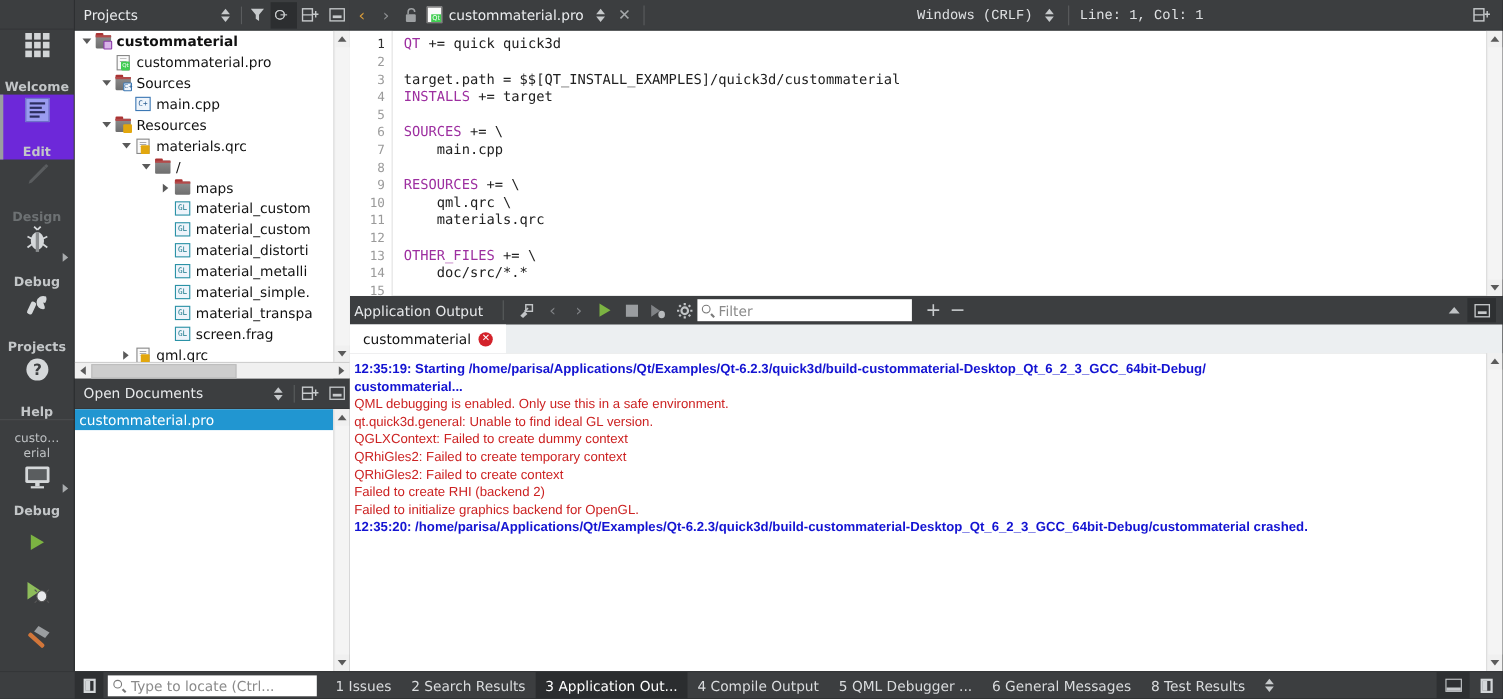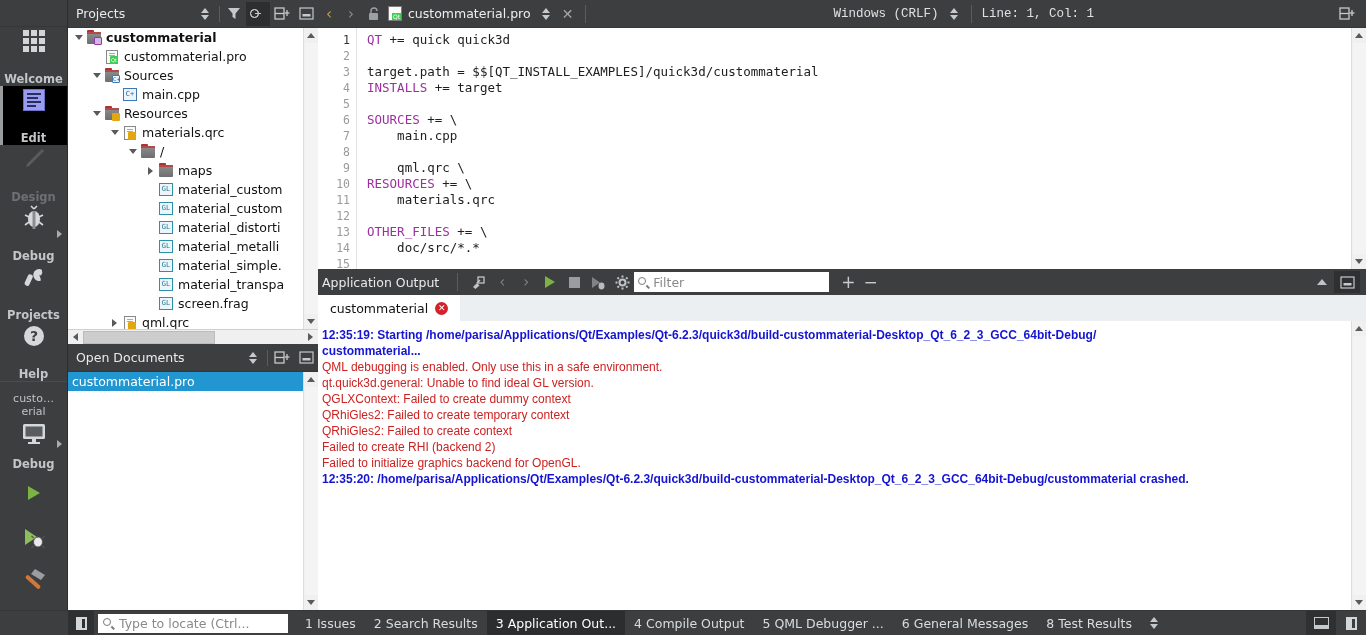--- a/index.html
+++ b/index.html
@@ -9,21 +9,21 @@
   .app { position:relative; width:1366px; height:635px; display:flex; flex-direction:column; }
   .body-row { display:flex; flex:1; min-height:0; }
 
   
   .modebar { width:68px; background:#3c3e40; display:flex; flex-direction:column;
              border-right:1px solid #2b2d2f; flex:none; position:relative; }
   .modebar .topgap { height:28px; background:#3c3e40; border-bottom:1px solid #343638;}
   .mode { height:62px; display:flex; flex-direction:column; align-items:center;
           justify-content:space-between; color:#c7cacc; position:relative; cursor:default; }
   .mode .mlabel { font-size:11.5px; margin-top:3px; color:#c3c6c8; font-weight:bold; }
-  .mode.active { background:#000000; }
+  .mode.active { background:#6d28d9; }
   .mode.active::before { content:""; position:absolute; left:0; top:0; bottom:0; width:3px; background:#9a9da0; }
   .mode.disabled .mlabel { color:#6d7173; }
   .mode .arrow { position:absolute; right:5px; top:26px; width:0; height:0;
                  border-left:5px solid #a9acae; border-top:4px solid transparent; border-bottom:4px solid transparent; }
   .mode-ico { width:28px; height:28px; display:flex; align-items:center; justify-content:center; }
 
   .grid-ico { display:grid; grid-template-columns:repeat(3,6px); grid-template-rows:repeat(3,6px); gap:2px; }
   .grid-ico i { background:#d2d5d7; display:block; }
   .edit-ico { width:22px; height:22px; background:#9a9cf0; border:1px solid #6e70c8; display:flex;
               flex-direction:column; justify-content:center; gap:2px; padding:3px 3px; }
@@ -604,22 +604,22 @@
         <div class="gutter-line"></div>
         <div class="code" id="code">
             <div><span class="kw">QT</span><span class="pl"> += quick quick3d</span></div>
             <div>&nbsp;</div>
             <div><span class="pl">target.path = $$[QT_INSTALL_EXAMPLES]/quick3d/custommaterial</span></div>
             <div><span class="kw">INSTALLS</span><span class="pl"> += target</span></div>
             <div>&nbsp;</div>
             <div><span class="kw">SOURCES</span><span class="pl"> += \</span></div>
             <div><span class="pl">    main.cpp</span></div>
             <div>&nbsp;</div>
+            <div><span class="kw">RESOURCES</span><span class="pl"> += \</span></div>
             <div><span class="pl">    qml.qrc \</span></div>
-            <div><span class="kw">RESOURCES</span><span class="pl"> += \</span></div>
             <div><span class="pl">    materials.qrc</span></div>
             <div>&nbsp;</div>
             <div><span class="kw">OTHER_FILES</span><span class="pl"> += \</span></div>
             <div><span class="pl">    doc/src/*.*</span></div>
             <div>&nbsp;</div>
           </div>
         <div class="vscroll">
           <div class="vs-arrow">
               <div class="tw-d" style="border-top:none;border-bottom:5px solid #5a5a5a"></div>
             </div>

